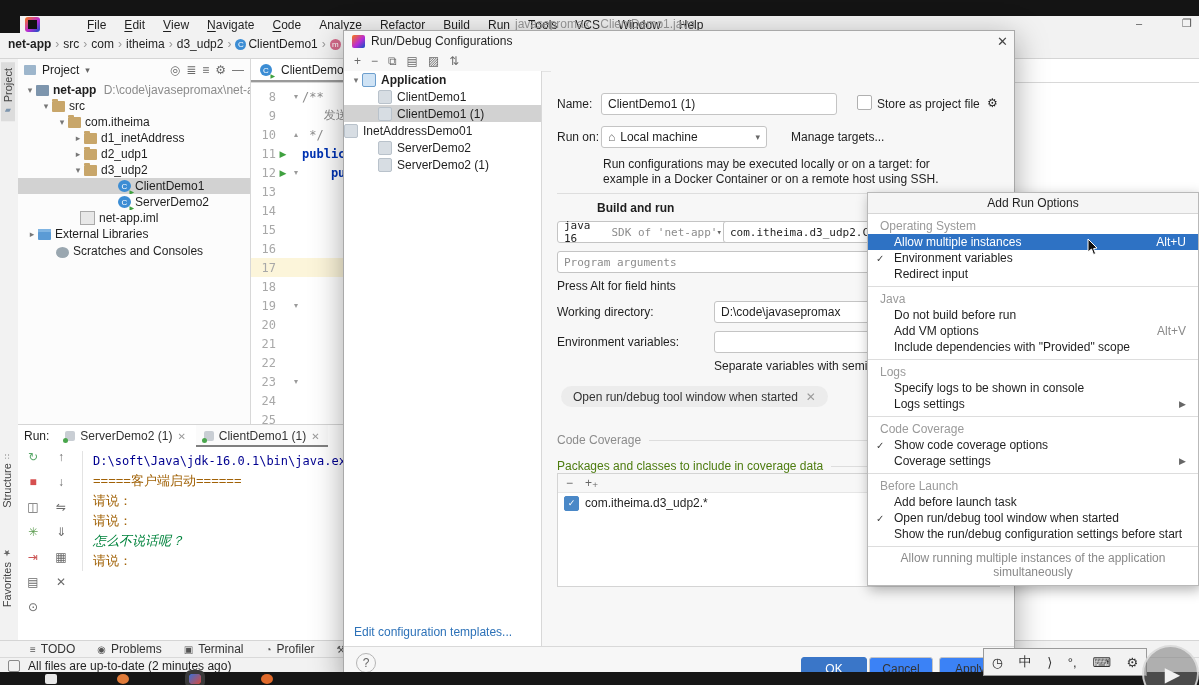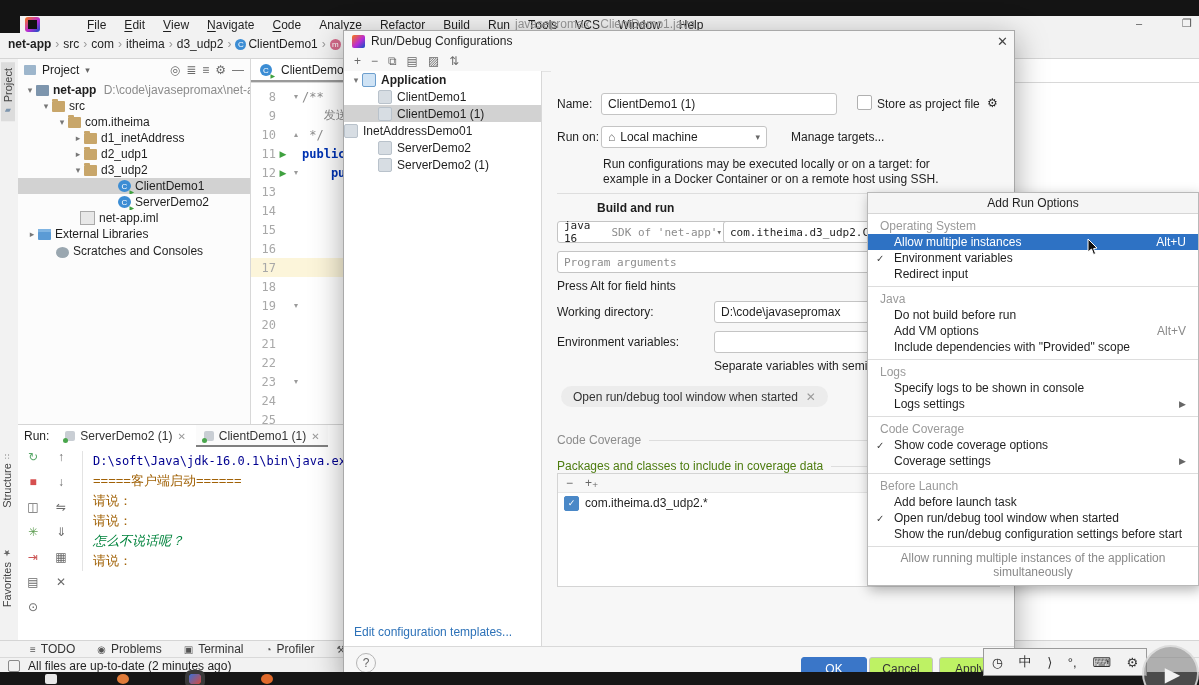--- a/index.html
+++ b/index.html
@@ -115,21 +115,21 @@
   .checkbox.on{background:#4a88c7;border-color:#4a88c7;color:#fff;font-size:9px;display:flex;align-items:center;justify-content:center;}
   .hr{position:absolute;border-top:1px solid #dedede;}
   .sect-line{position:absolute;display:flex;align-items:center;gap:8px;color:#8c8c8c;}
   .sect-line::after{content:"";flex:1;border-top:1px solid #ddd;}
   .pill{position:absolute;background:#ececec;border-radius:11px;height:21px;display:flex;align-items:center;gap:8px;padding:0 12px;color:#333;}
   .pill .x{color:#9a9a9a;}
   #pkg-box{position:absolute;left:16px;top:422px;width:441px;height:112px;background:#fff;border:1px solid #d4d4d4;}
   #pkg-toolbar{height:18px;display:flex;align-items:center;gap:12px;padding-left:8px;color:#666;border-bottom:1px solid #e6e6e6;background:#f7f7f7;}
   #pkg-item{height:20px;display:flex;align-items:center;gap:6px;padding-left:6px;}
   #dlg-footer{position:absolute;left:0;top:615px;width:670px;height:33px;border-top:1px solid #d9d9d9;}
-  .btn{position:absolute;height:22px;border:1px solid #c4c4c4;border-radius:3px;background:#bef264;display:flex;align-items:center;justify-content:center;color:#333;}
+  .btn{position:absolute;height:22px;border:1px solid #c4c4c4;border-radius:3px;background:#3b82f6;display:flex;align-items:center;justify-content:center;color:#333;}
   .btn.primary{background:#3a76c8;border-color:#3a76c8;color:#fff;}
   #help-btn{position:absolute;left:12px;top:6px;width:18px;height:18px;border:1px solid #b5b5b5;border-radius:50%;display:flex;align-items:center;justify-content:center;color:#666;}
 
   
   #ctx-menu{left:867px;top:192px;width:330px;background:#fff;border:1px solid #b9b9b9;box-shadow:2px 4px 12px rgba(0,0,0,.3);z-index:20;}
   #ctx-title{height:20px;display:flex;align-items:center;justify-content:center;background:#f5f5f5;border-bottom:1px solid #d6d6d6;color:#1f1f1f;}
   .m-sect{height:16px;margin-top:4px;display:flex;align-items:center;padding-left:12px;color:#9a9a9a;}
   .m-item{height:16px;display:flex;align-items:center;padding:0 12px 0 26px;position:relative;color:#1f1f1f;}
   .m-item .chk-ico{position:absolute;left:8px;font-size:10px;color:#444;}
   .m-item .sc{margin-left:auto;color:#8a8a8a;}

